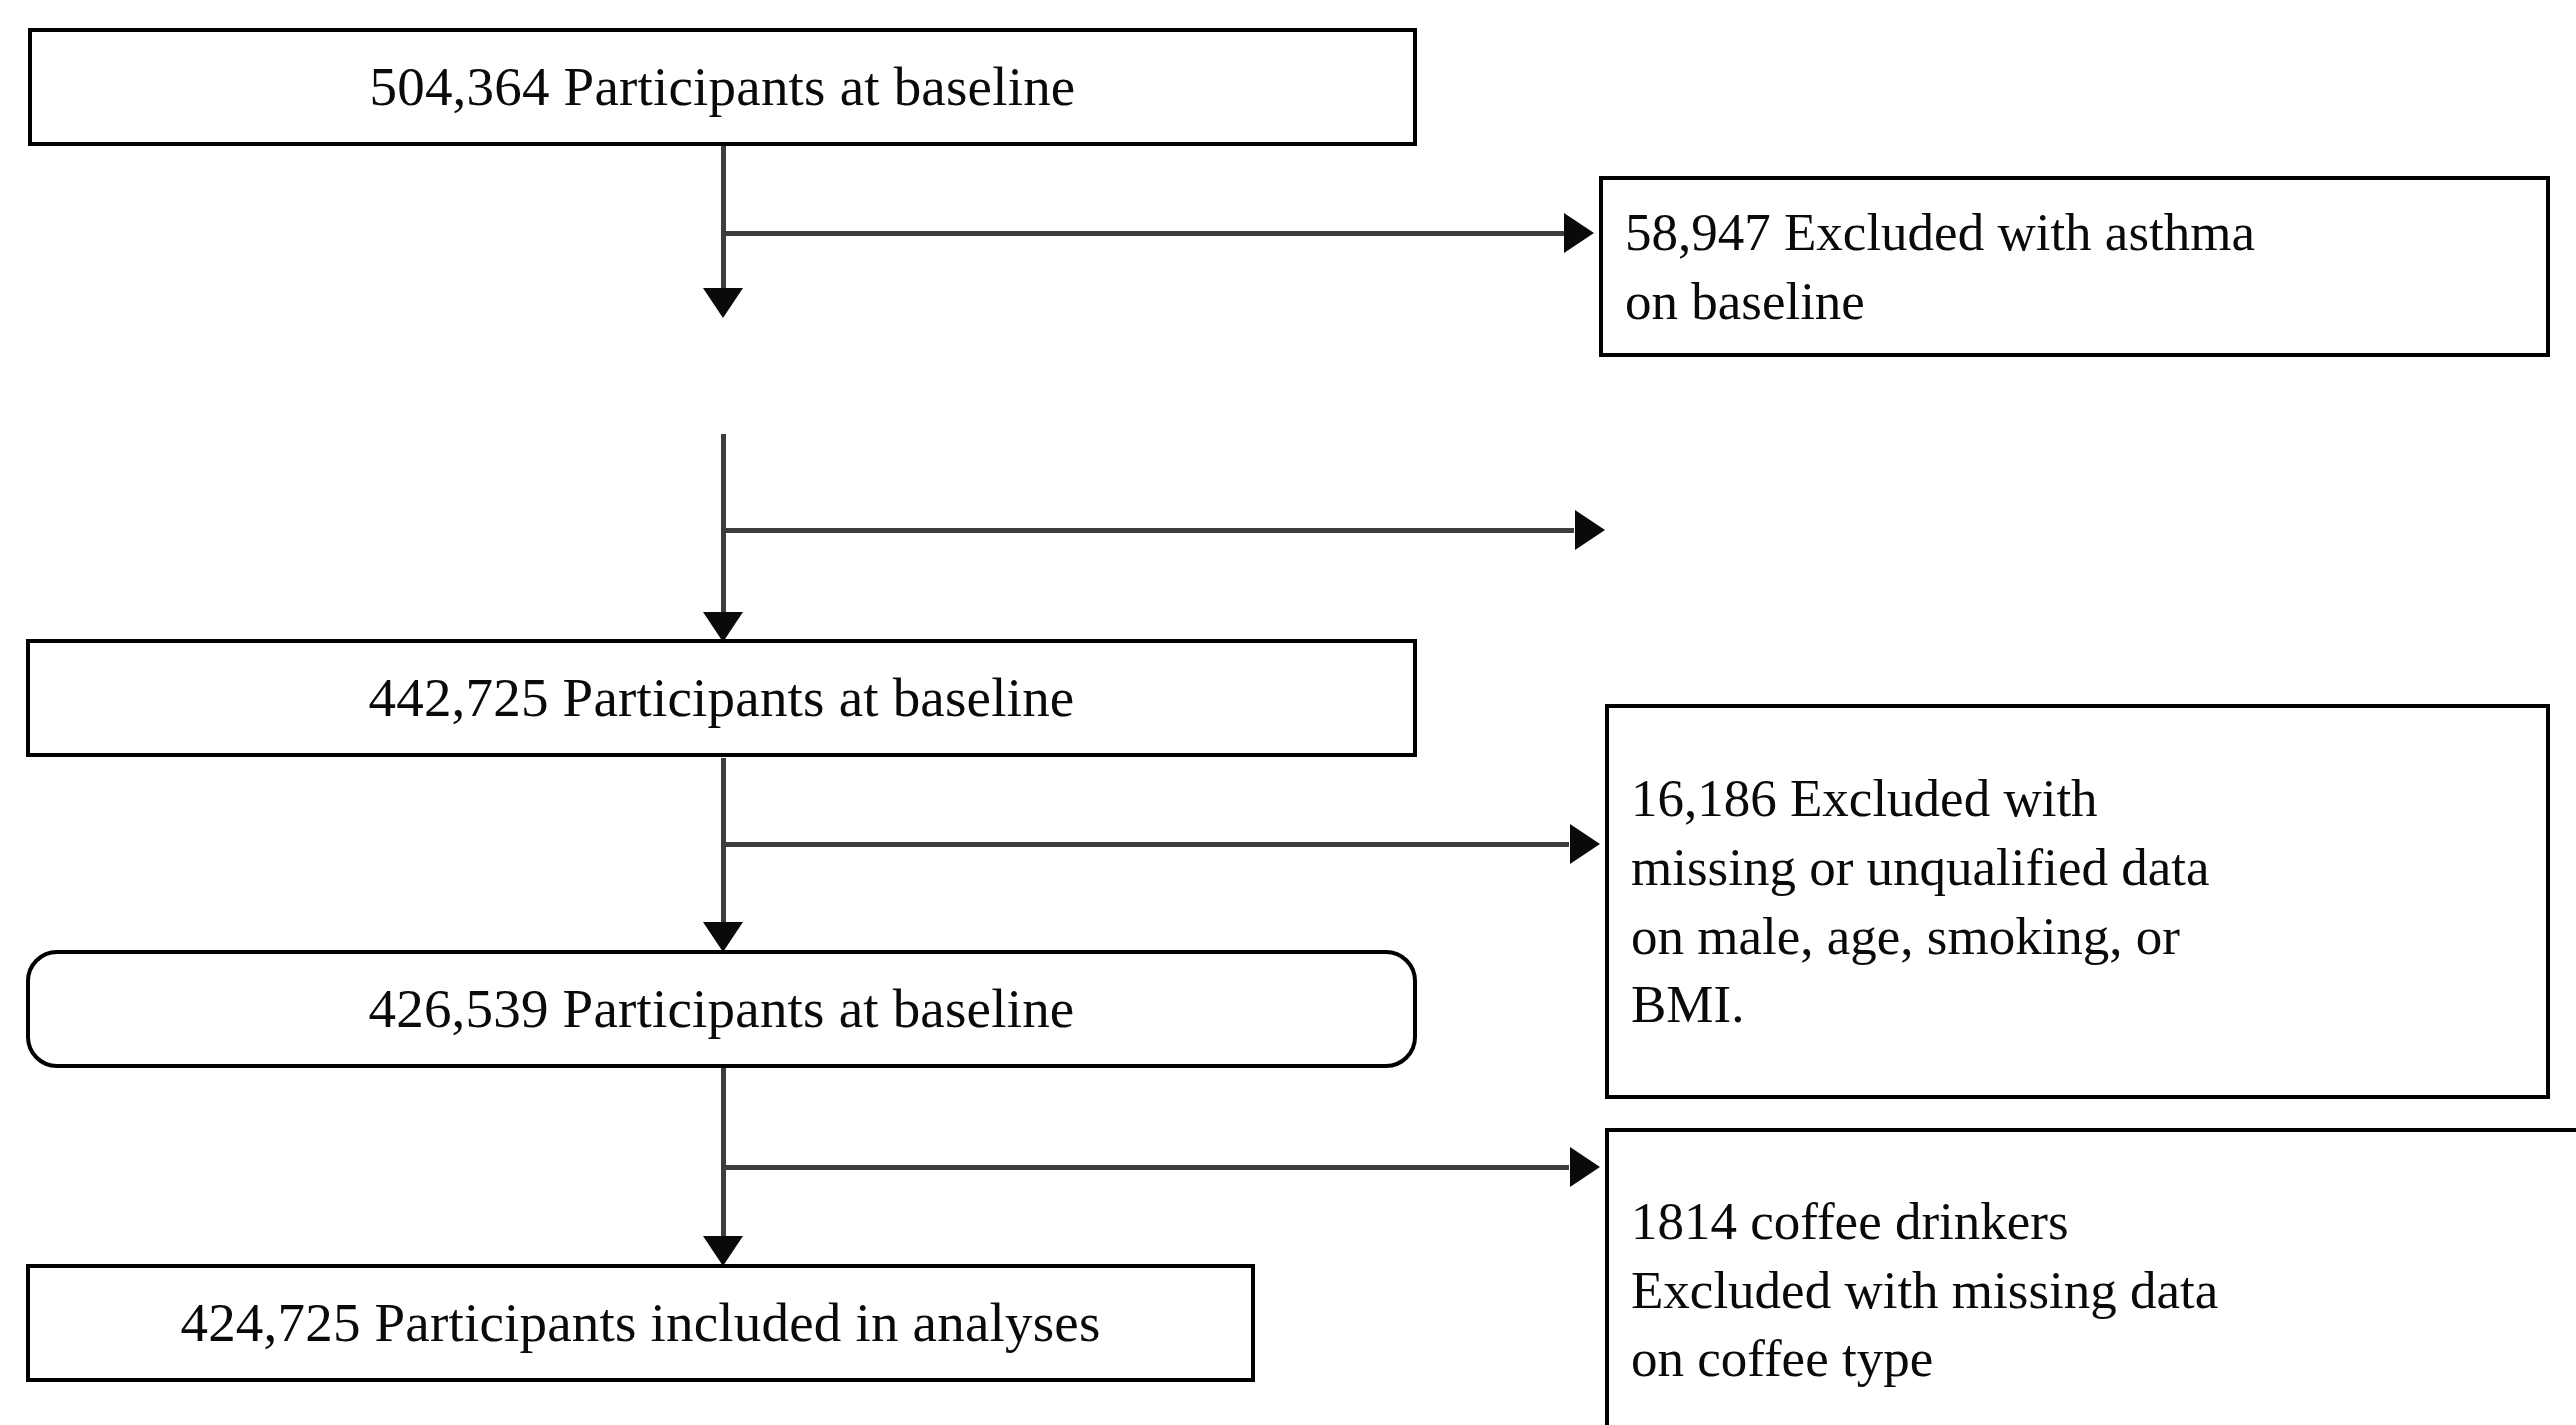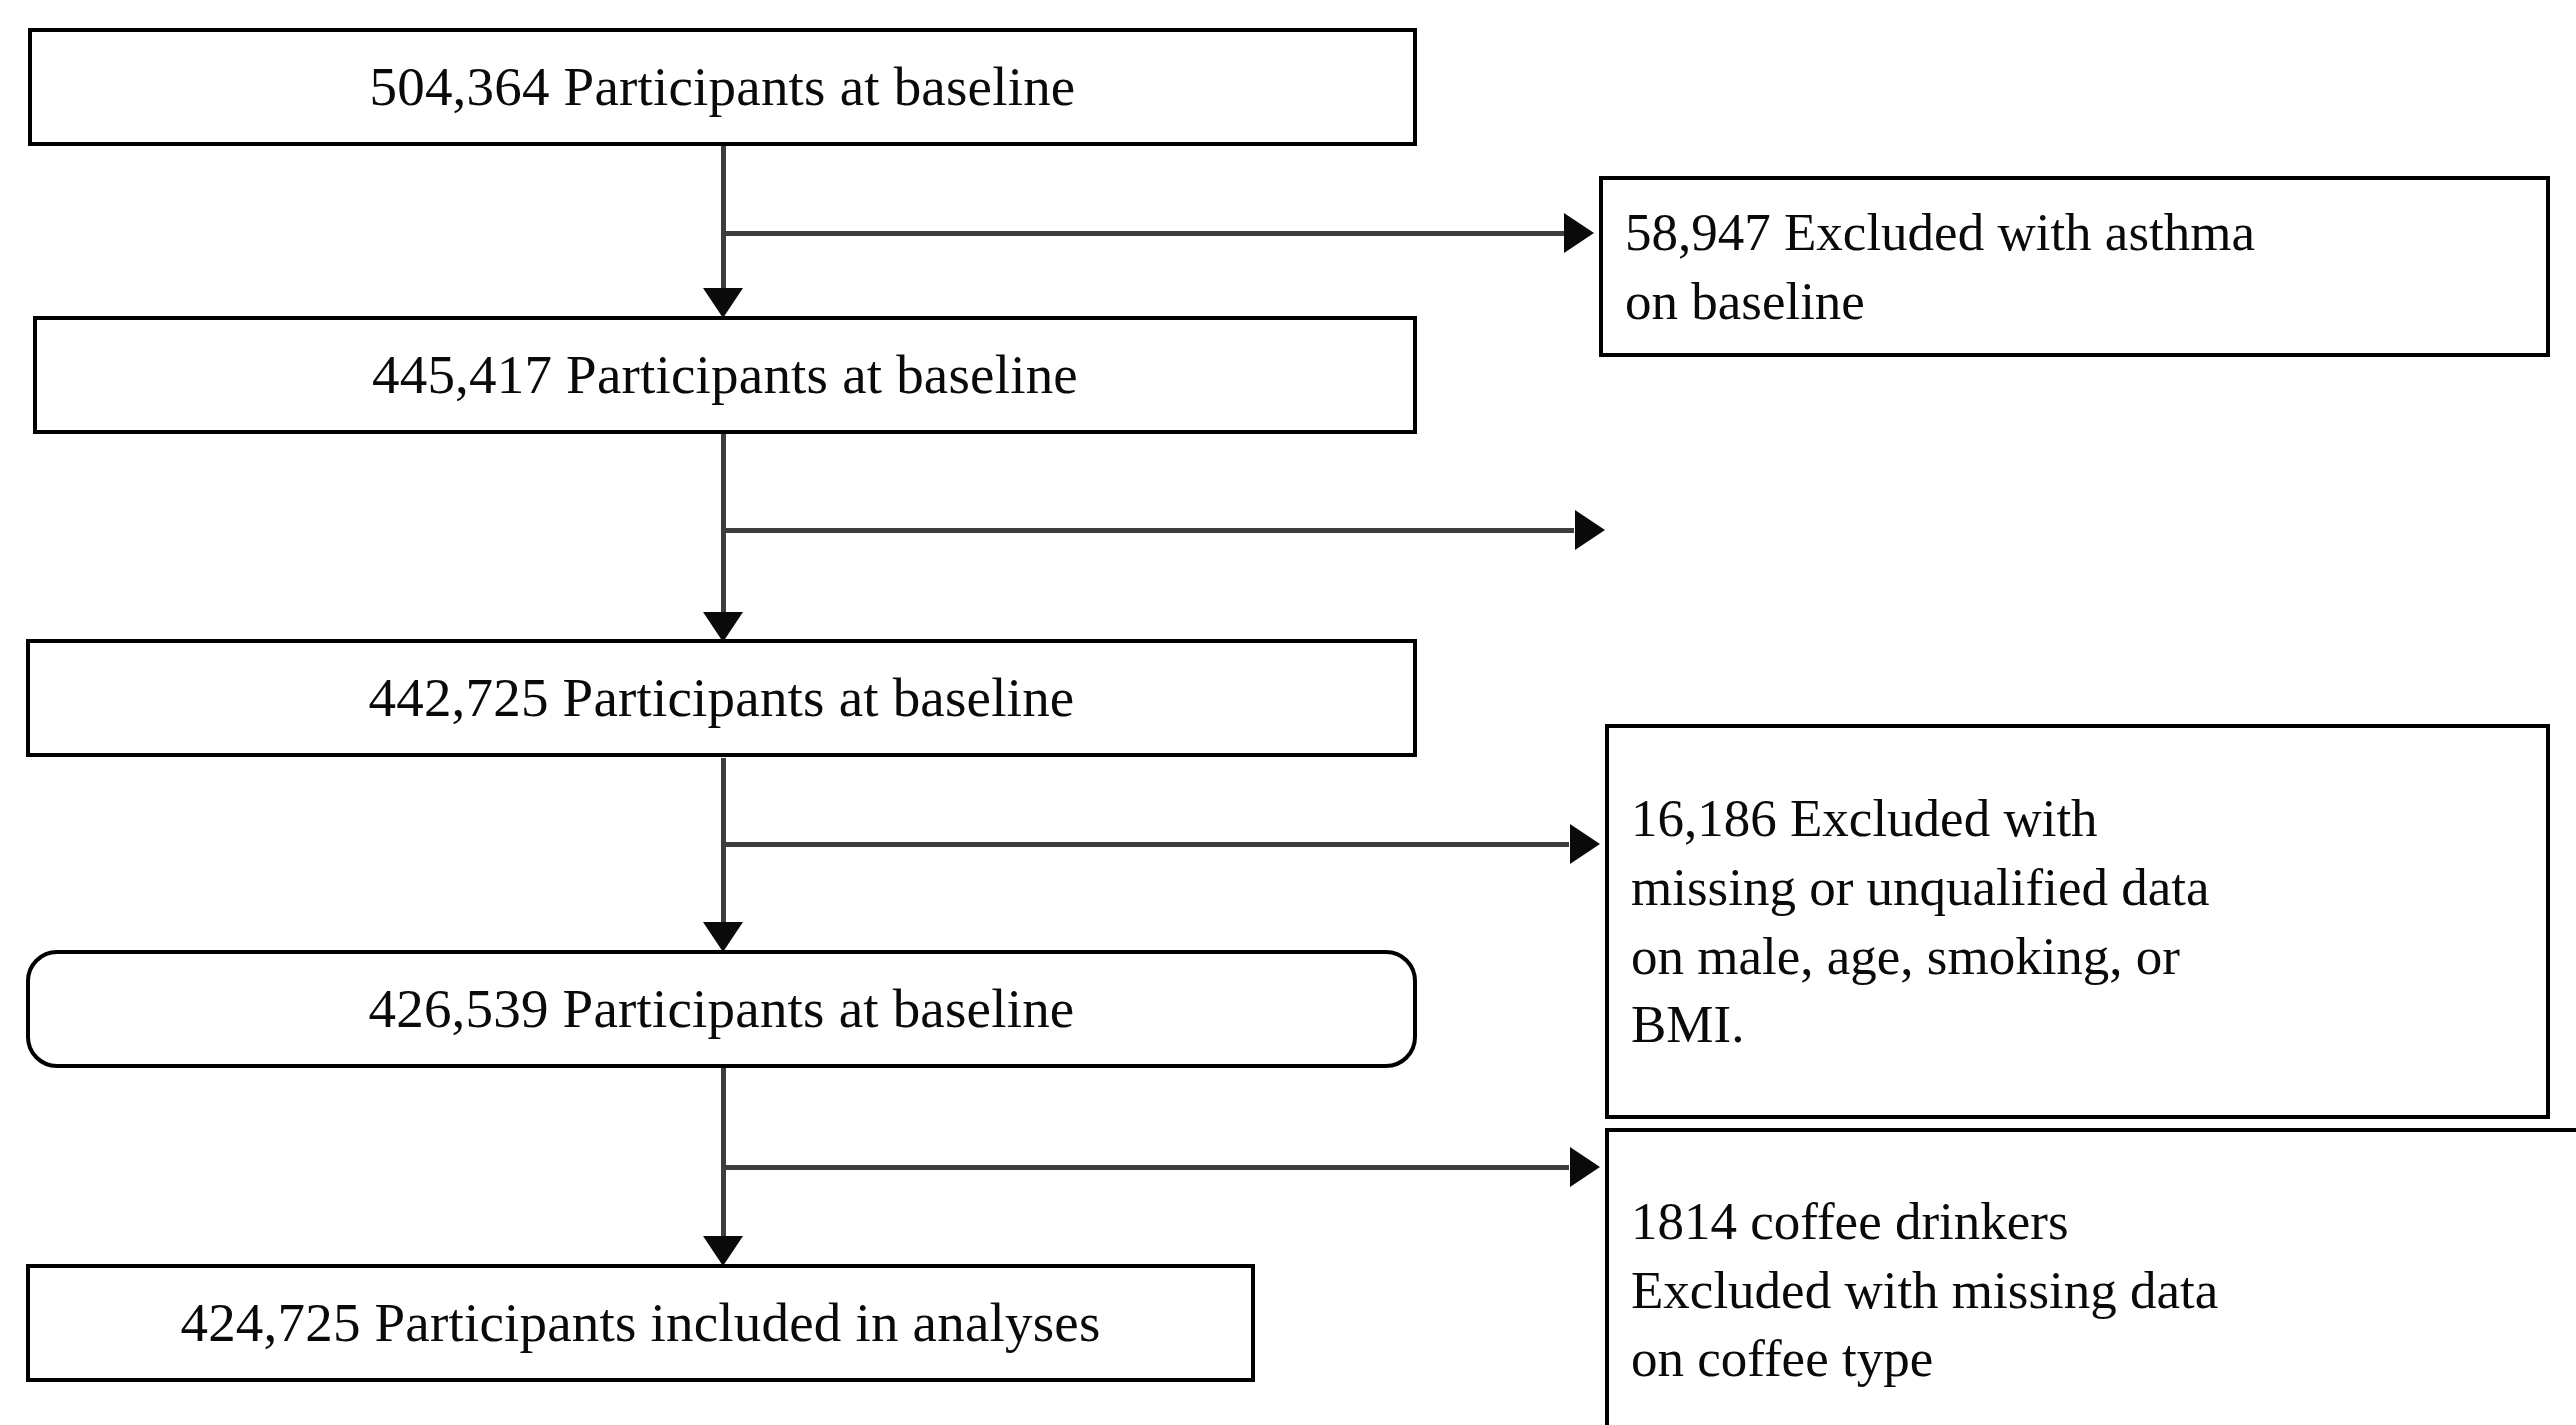--- a/index.html
+++ b/index.html
@@ -79,42 +79,39 @@
 </style>
 </head>
 <body>
 
 <div id="canvas">
 
   <div class="node-box" style="left:28px; top:28px; width:1389px; height:118px;">
     <span class="node-label">504,364 Participants at baseline</span>
   </div>
 
-  <div class="node-box" style="left:33px; top:316px; width:1384px; height:118px;">
-    <span class="node-label">445,417 Participants at baseline</span>
-  </div>
 
   <div class="node-box" style="left:26px; top:639px; width:1391px; height:118px;">
     <span class="node-label">442,725 Participants at baseline</span>
   </div>
 
   <div class="node-box" style="left:26px; top:950px; width:1391px; height:118px;border-radius:31px;">
     <span class="node-label">426,539 Participants at baseline</span>
   </div>
 
   <div class="node-box" style="left:26px; top:1264px; width:1229px; height:118px;">
     <span class="node-label">424,725 Participants included in analyses</span>
   </div>
 
   <div class="excl-box" style="left:1599px; top:133px; width:951px; height:181px;">
     <span class="excl-label">58,947 Excluded with asthma<br>on baseline</span>
   </div>
 
 
-  <div class="excl-box" style="left:1605px; top:681px; width:945px; height:395px;">
+  <div class="excl-box" style="left:1605px; top:661px; width:945px; height:395px;">
     <span class="excl-label">16,186 Excluded with<br>missing  or unqualified data<br>on male, age, smoking,  or<br>BMI.</span>
   </div>
 
   <div class="excl-box" style="left:1605px; top:1085px; width:1123px; height:324px;">
     <span class="excl-label">1814 coffee drinkers<br>Excluded with missing  data<br>on coffee type</span>
   </div>
 
   <div class="vline" style="left:721px; top:146px; height:146px;"></div>
   <div class="arrow-down" style="left:703px; top:288px;"></div>
 

